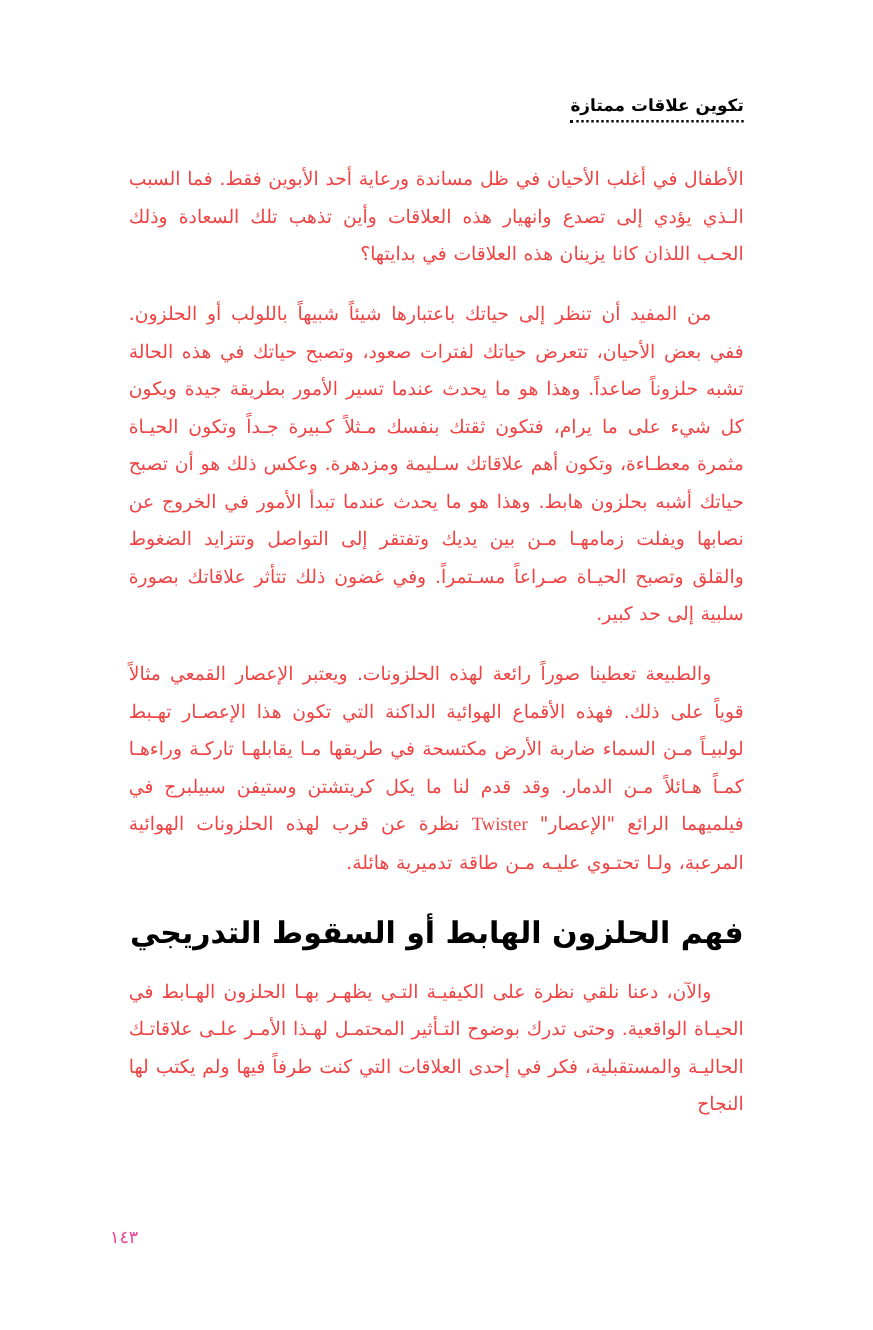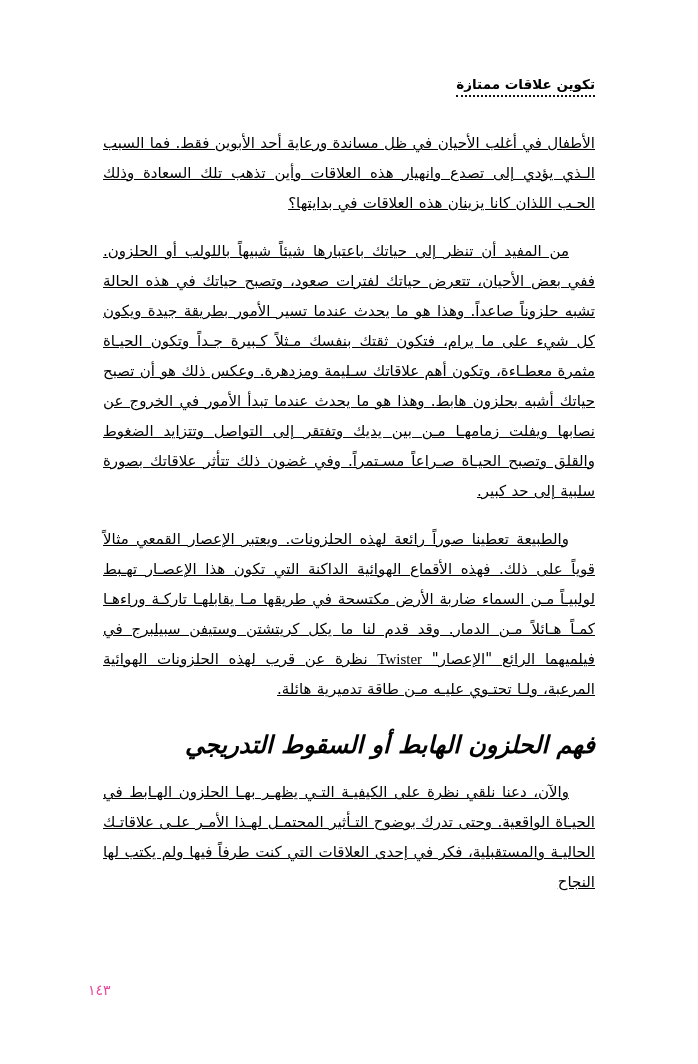--- a/index.html
+++ b/index.html
@@ -48,26 +48,25 @@
     width: 492px;
     direction: rtl;
     text-align: justify;
     text-align-last: right;
   }
 
   p.para {
     margin: 0 0 18px 0;
     font-size: 15px;
     line-height: 30px;
-    color: #000000;
+    color: #ef4444;
     text-indent: 26px;
     text-align: justify;
     text-align-last: right;
     word-spacing: 0.5px;
-    text-decoration: underline;
   }
   p.para.no-indent {
     text-indent: 0;
   }
   p.para:last-child {
     margin-bottom: 11px;
   }
 
   .latin {
     font-family: "Liberation Serif", "DejaVu Serif", serif;
@@ -79,21 +78,20 @@
   
   h2.section-heading {
     margin: 26px 0 16px 0;
     font-size: 24px;
     font-weight: bold;
     color: #000000;
     text-align: center;
     line-height: 1.3;
     letter-spacing: 0.4px;
     text-indent: 0;
-    font-style: italic;
   }
 
   
   .folio {
     position: absolute;
     left: 88px;
     bottom: 66px;
     font-size: 14px;
     color: #ec4899;
     direction: rtl;

